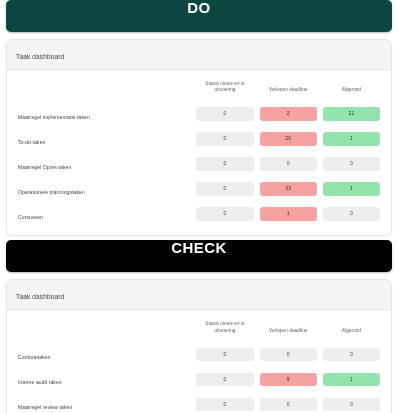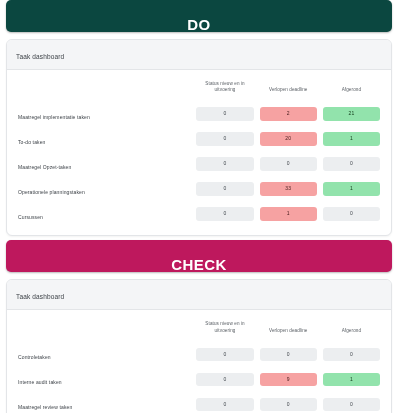--- a/index.html
+++ b/index.html
@@ -29,21 +29,21 @@
   }
   .section + .section {
     margin-top: 4px;
   }
 
   
   .banner {
     height: 32px;
     border-radius: 5px;
     display: flex;
-    align-items: flex-end;
+    align-items: flex-start;
     justify-content: center;
     box-shadow: 0 1px 2px rgba(0,0,0,0.28);
   }
   .banner-title {
     color: #ffffff;
     font-size: 15px;
     font-weight: 700;
     letter-spacing: 0.4px;
     line-height: 1;
   }
@@ -231,21 +231,21 @@
                 <span class="pill neutral">0</span>
               </td>
             </tr>
           </tbody>
         </table>
       </div>
     </div>
   </div>
 
   <div class="section">
-    <div class="banner" style="background:#be185d;">
+    <div class="banner" style="background:#000000;">
       <span class="banner-title">CHECK</span>
     </div>
 
     <div class="card">
       <div class="card-header">
         <span class="card-header-title">Taak dashboard</span>
       </div>
       <div class="card-body">
         <table class="dash">
           <colgroup>

